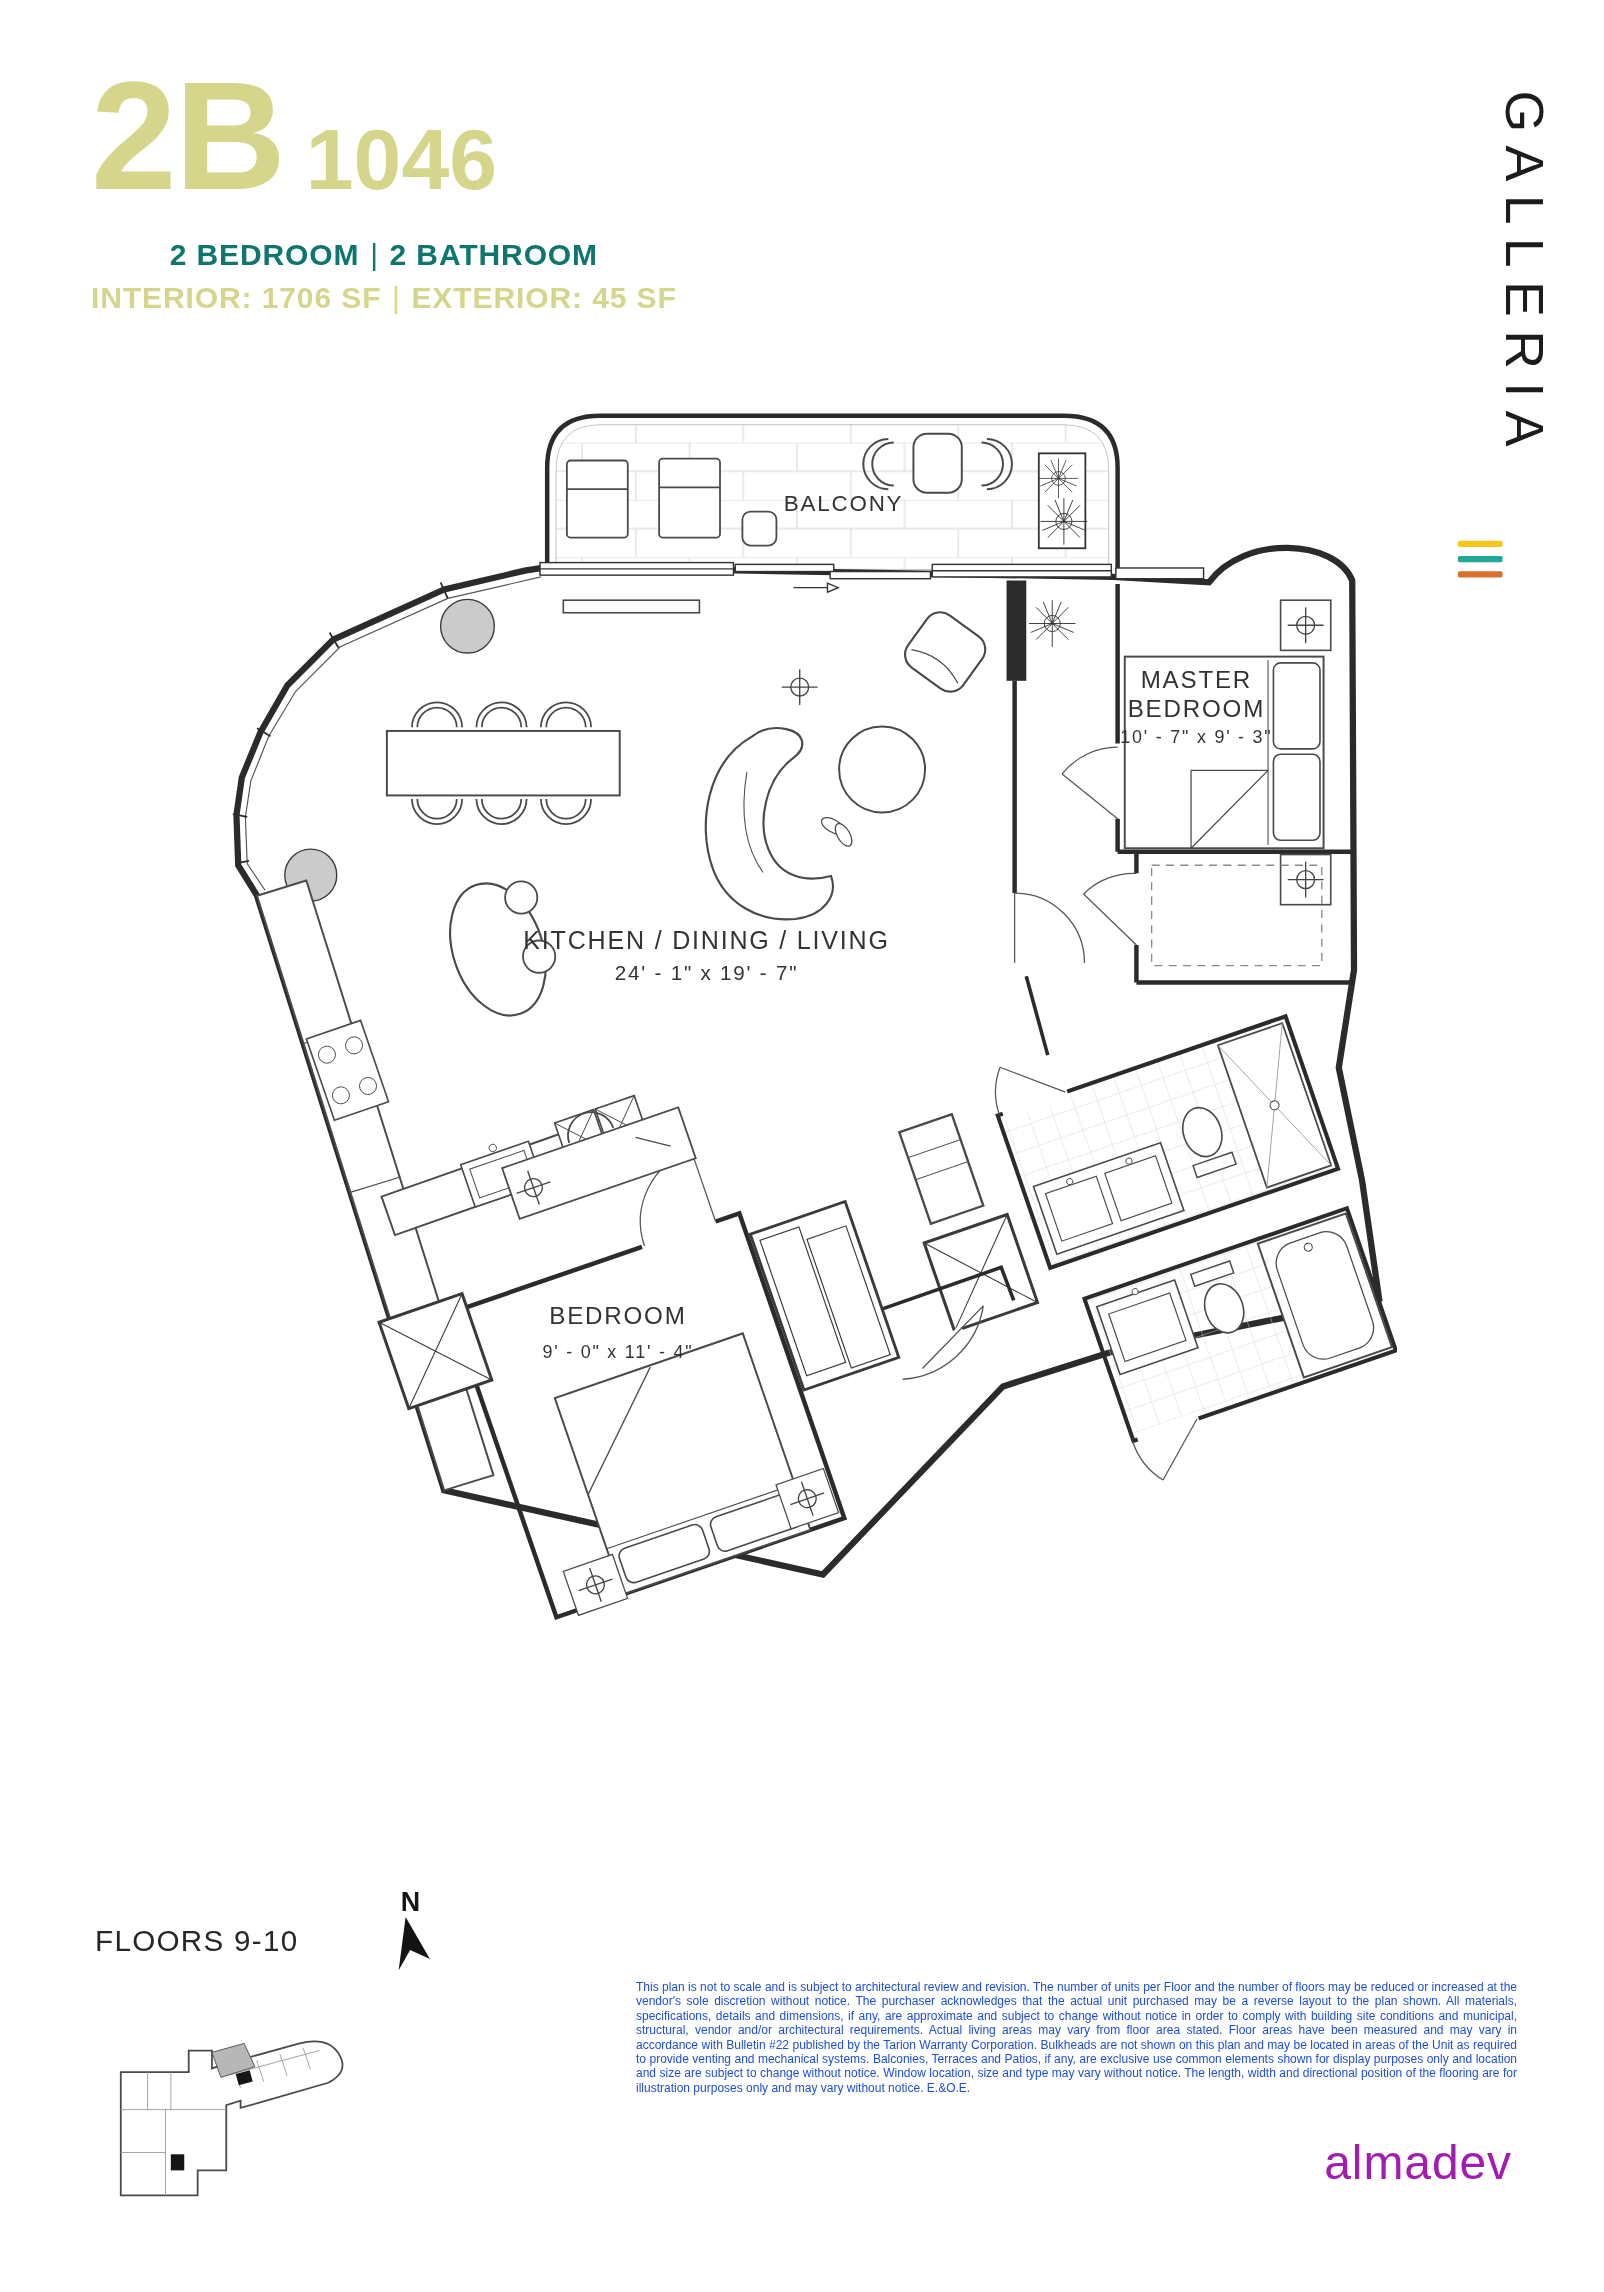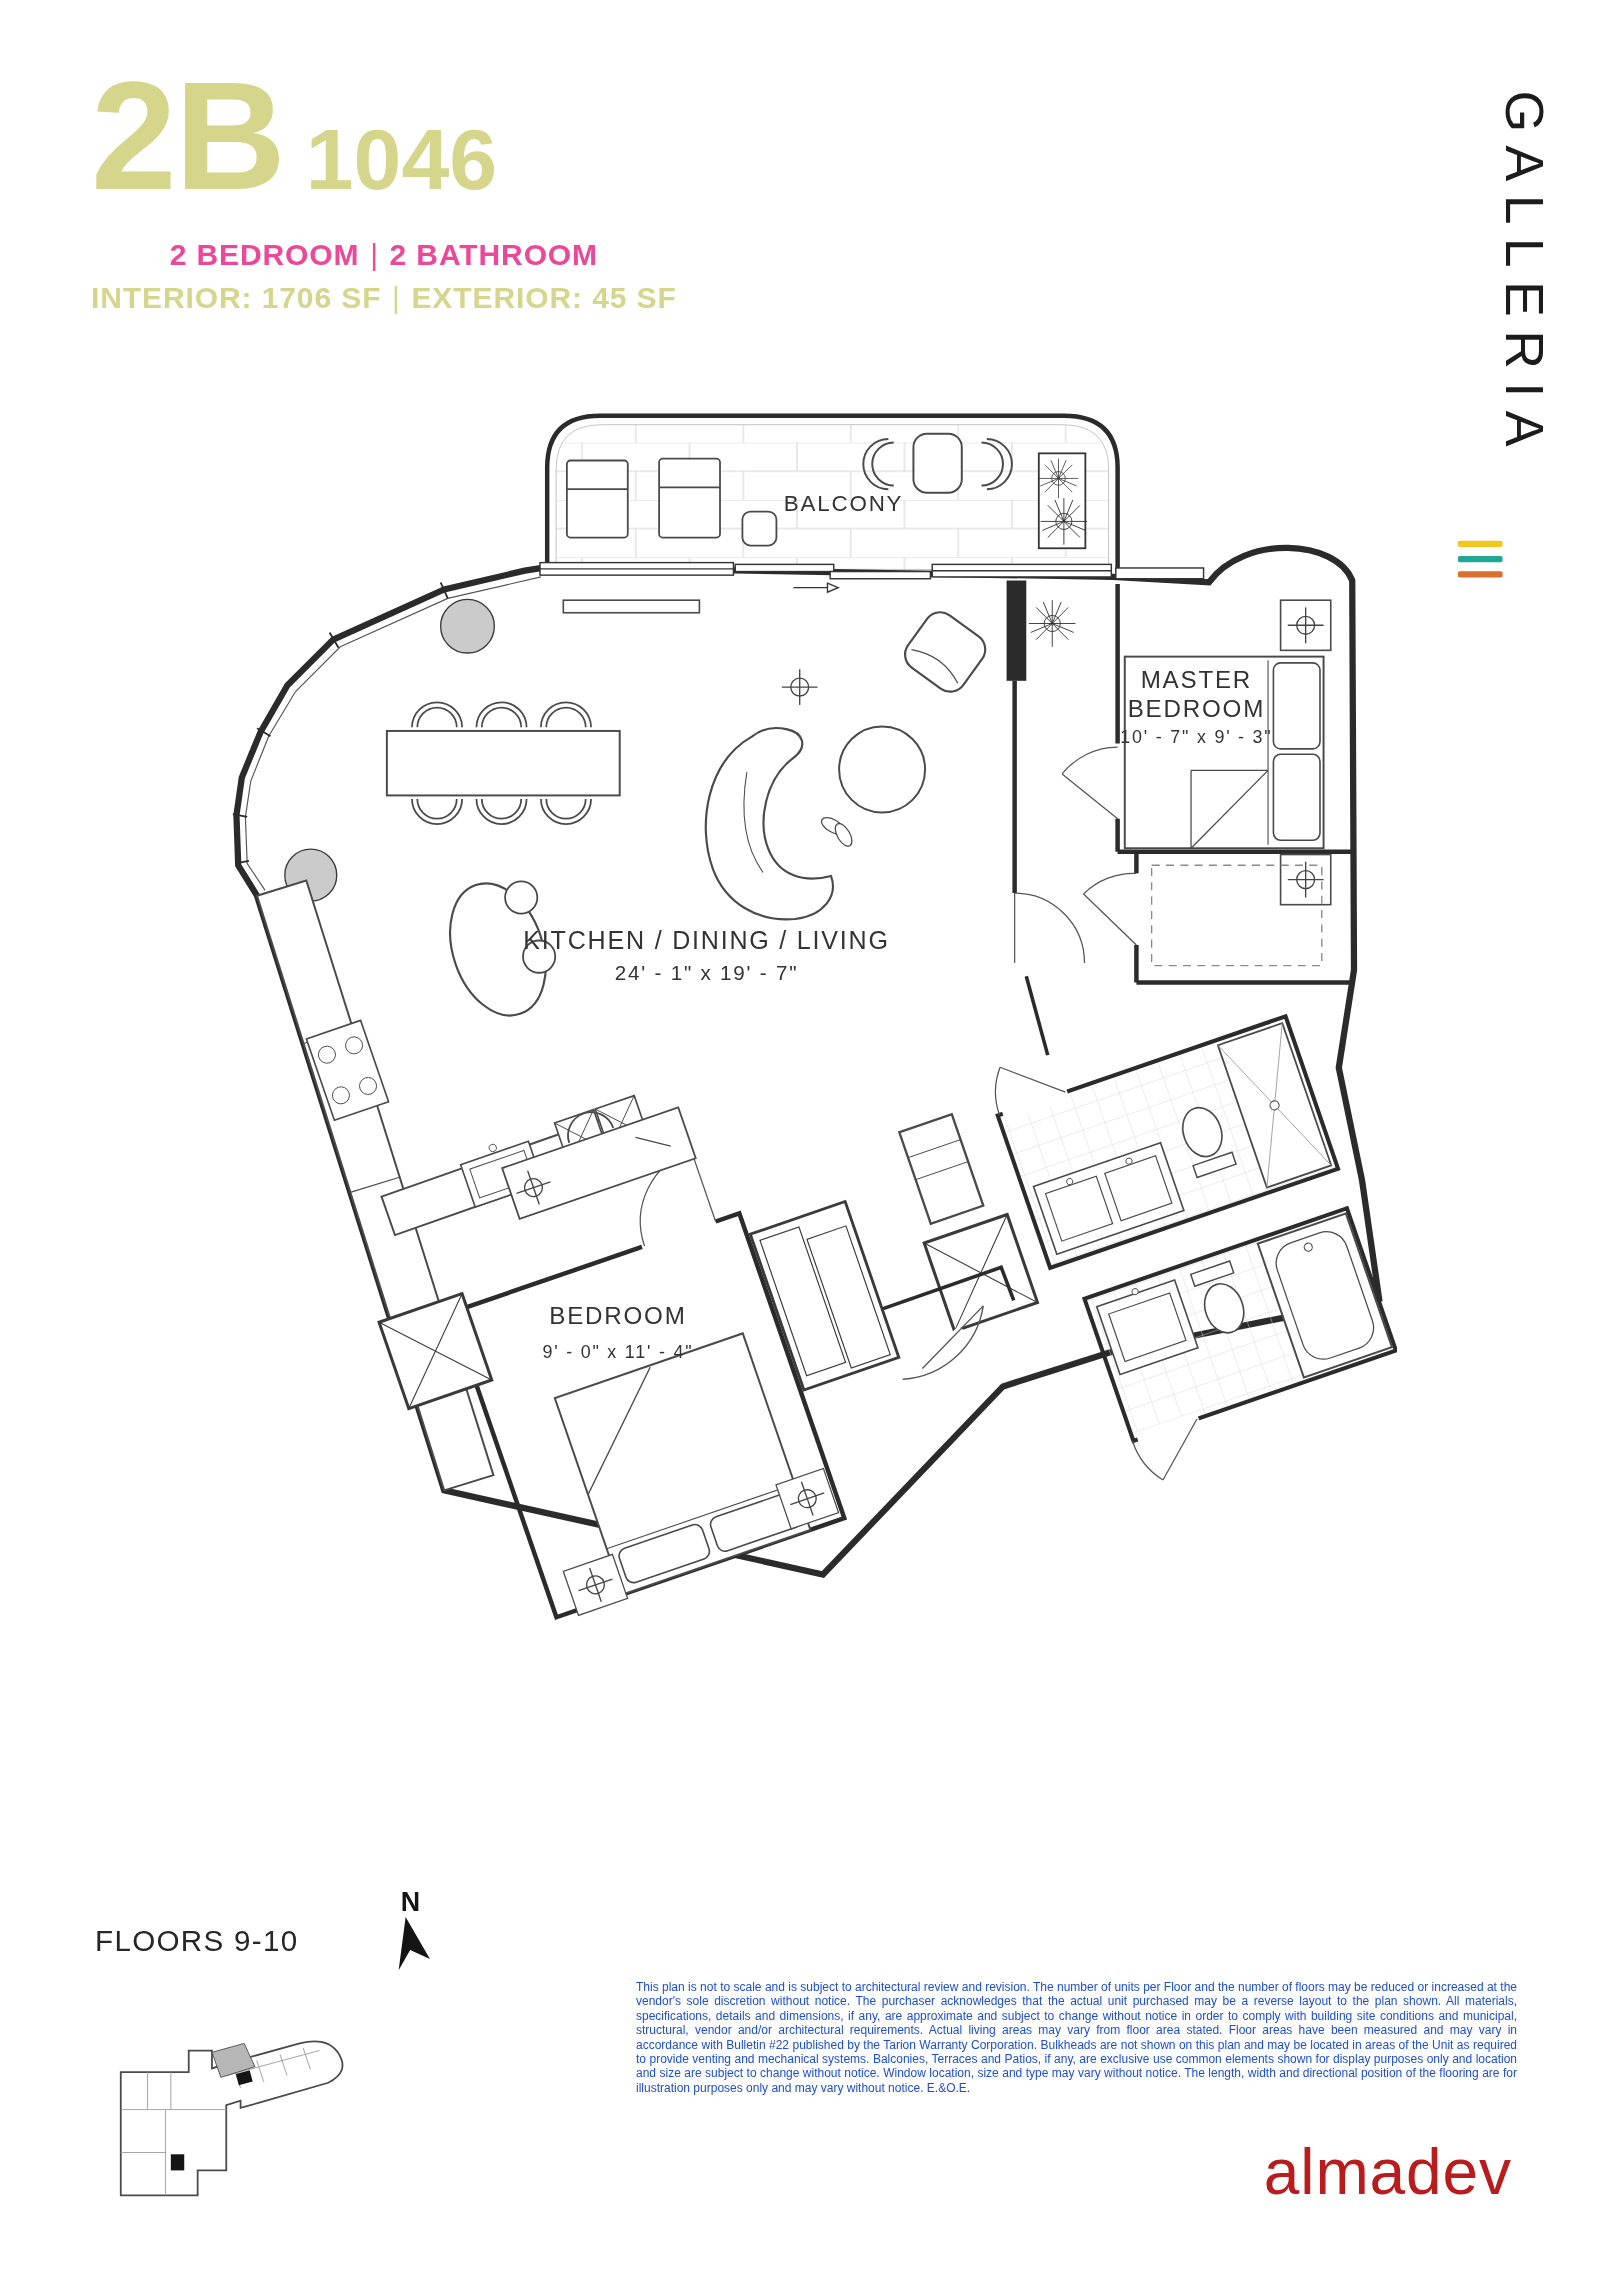--- a/index.html
+++ b/index.html
@@ -4,37 +4,37 @@
 <style>
   html,body{margin:0;padding:0;}
   body{width:1605px;height:2293px;background:#ffffff;font-family:"Liberation Sans",sans-serif;position:relative;overflow:hidden;}
   .abs{position:absolute;}
 
   
   .header{left:91px;top:70px;text-align:center;}
   .title-row{display:flex;align-items:baseline;gap:21.5px;color:#d5d68c;}
   .unit-type{font-size:154px;font-weight:700;line-height:0.86;letter-spacing:-1.8px;}
   .unit-name{font-size:86px;font-weight:700;line-height:0.9;}
-  .spec-line{margin-top:36px;font-size:30px;font-weight:700;color:#ec4899;letter-spacing:0.9px;}
+  .spec-line{margin-top:36px;font-size:30px;font-weight:700;color:#0f766e;letter-spacing:0.9px;}
   .area-line{margin-top:9px;font-size:30px;font-weight:700;color:#d5d68c;letter-spacing:0.9px;}
   .sep{font-weight:400;padding:0 10.7px;}
 
   
   .brand-svg{left:1415px;top:72px;}
 
   
   .plan-svg{left:206px;top:385px;}
   .plan-label{fill:#333;letter-spacing:2px;}
 
   
   .floors{left:95px;top:1924px;font-size:29.6px;color:#262626;letter-spacing:1.3px;}
   .north-svg{left:378px;top:1881px;}
   .keyplan-svg{left:85px;top:2020px;}
   .disclaimer{left:636px;top:1980px;width:881px;font-size:12px;line-height:1.2;color:#1d4ed8;text-align:justify;}
-  .developer{right:93px;top:2135px;font-size:64px;color:#b91c1c;letter-spacing:0.9px;}
+  .developer{right:93px;top:2135px;font-size:48px;color:#a21caf;letter-spacing:0.9px;}
 </style>
 </head>
 <body>
 
 <div class="abs header">
   <div class="title-row">
     <span class="unit-type">2B</span>
     <span class="unit-name">1046</span>
   </div>
   <div class="spec-line">

